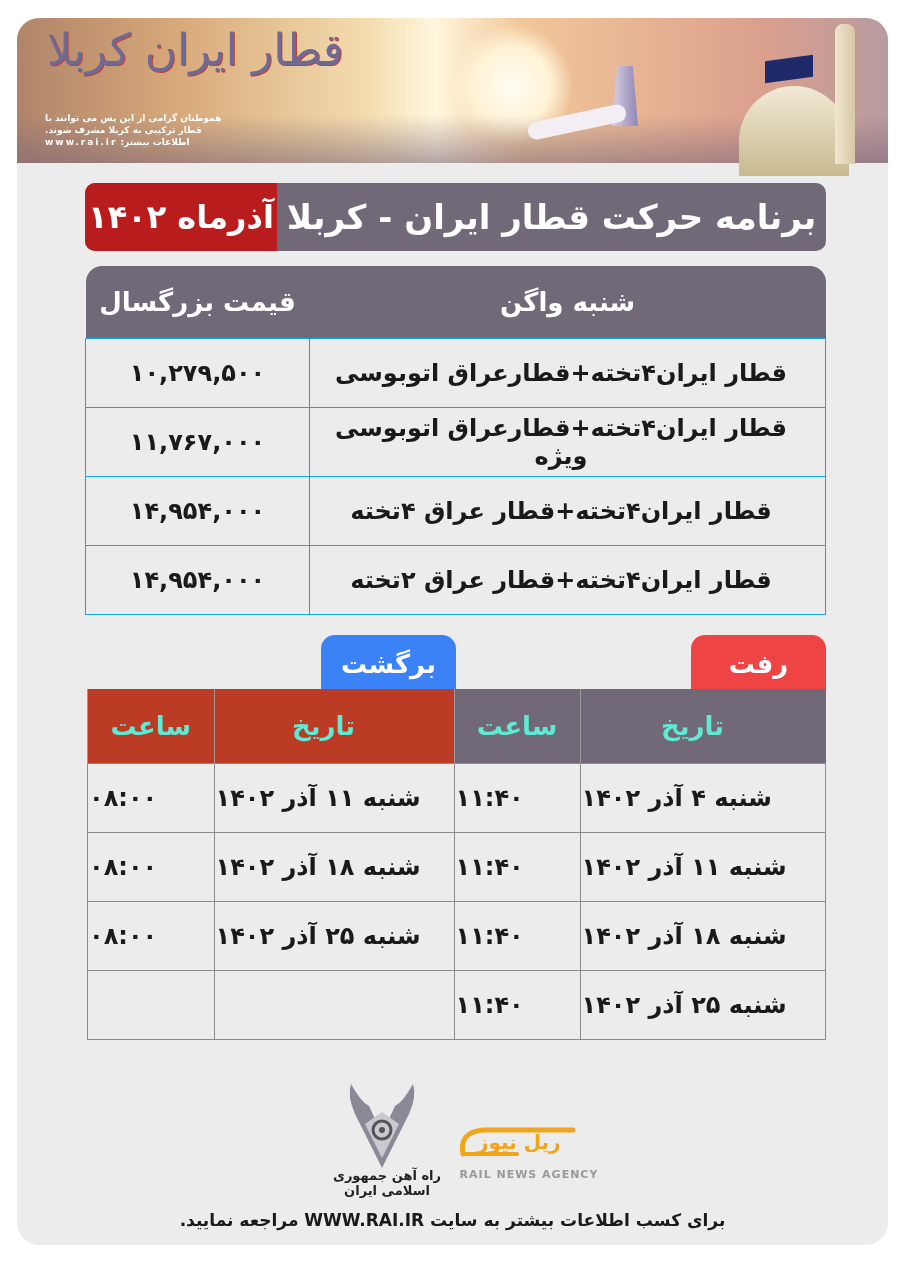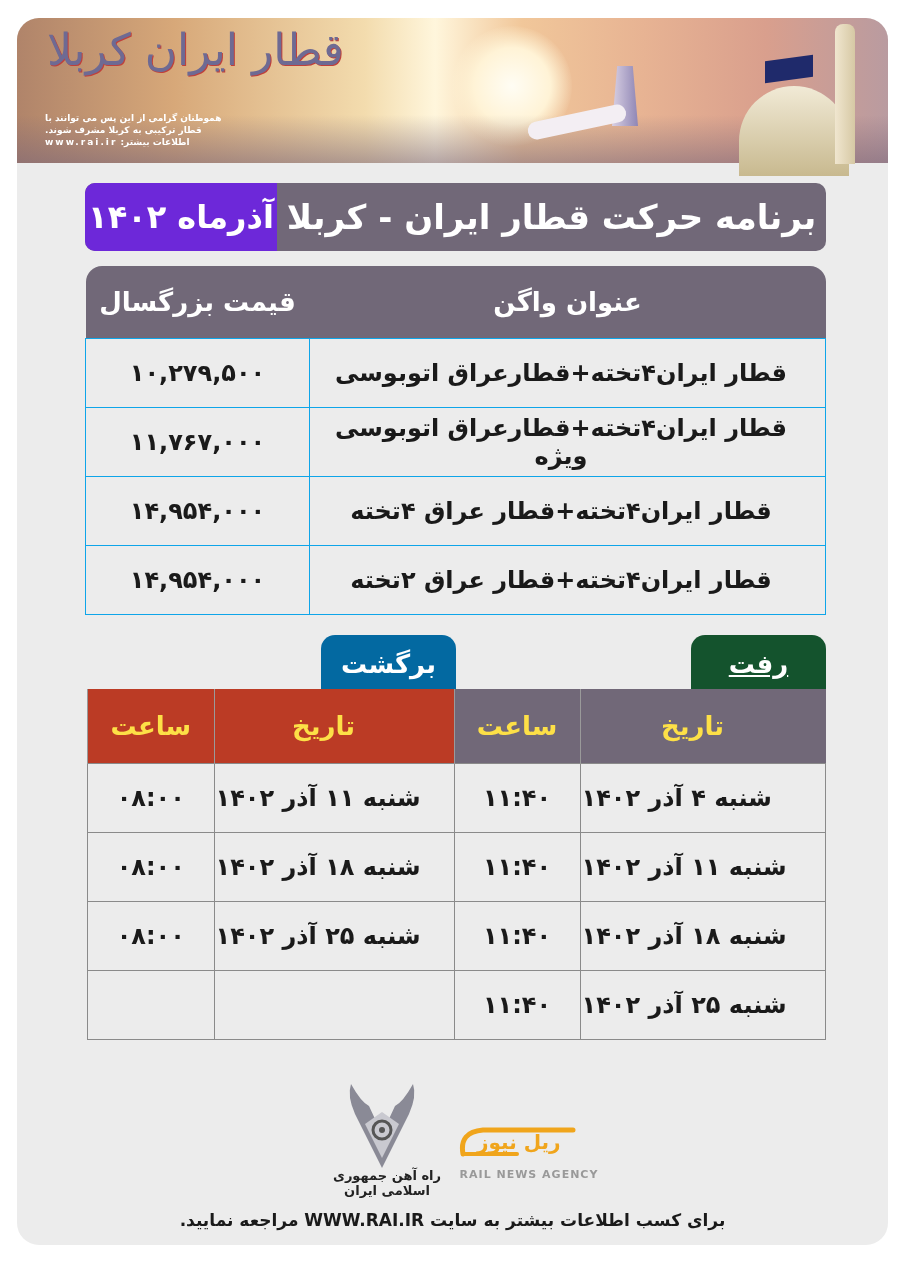--- a/index.html
+++ b/index.html
@@ -13,41 +13,41 @@
   .banner .tagline { position:absolute; left:28px; top:94px; width:210px; direction:rtl; text-align:left; color:#fff; font-size:9px; line-height:12px; font-weight:bold; }
   .banner .tagline .url { letter-spacing:2px; }
   .banner .dome { position:absolute; left:722px; top:68px; width:110px; height:90px; border-radius:55px 55px 0 0; background:linear-gradient(180deg,#f1ead6,#c8b98f); }
   .banner .minaret { position:absolute; left:818px; top:6px; width:20px; height:140px; background:linear-gradient(90deg,#f0e6cf,#d6c8a4); border-radius:8px 8px 0 0; }
   .banner .flag { position:absolute; left:748px; top:40px; width:48px; height:22px; background:#1f2a6b; transform:skewY(-8deg); }
   .banner .train { position:absolute; left:510px; top:95px; width:100px; height:18px; border-radius:9px; background:#f3eef3; transform:rotate(-12deg); }
   .banner .tower { position:absolute; left:595px; top:48px; width:26px; height:60px; background:linear-gradient(90deg,#d9d0e3,#8f86b5); clip-path:polygon(20% 0,80% 0,100% 100%,0 100%); }
 
   .title-bar { position:absolute; left:68px; top:165px; width:741px; height:68px; border-radius:10px; background:#716878; overflow:hidden; }
   .title-bar .main { position:absolute; right:0; top:0; height:68px; width:549px; color:#fff; font-size:34px; line-height:68px; text-align:center; direction:rtl; font-weight:bold; }
-  .title-bar .date { position:absolute; left:0; top:0; width:192px; height:68px; background:#6d28d9; color:#fff; font-size:32px; font-weight:bold; line-height:68px; text-align:center; direction:rtl; }
+  .title-bar .date { position:absolute; left:0; top:0; width:192px; height:68px; background:#b91c1c; color:#fff; font-size:32px; font-weight:bold; line-height:68px; text-align:center; direction:rtl; }
 
   table { border-collapse:collapse; position:absolute; direction:rtl; }
   .price-table { left:68px; top:248px; width:741px; }
   .price-table th { background:#716878; color:#fff; height:70px; font-size:26px; font-weight:bold; text-align:center; }
   .price-table th.wagon { border-top-right-radius:16px; }
   .price-table th.price { border-top-left-radius:16px; }
   .price-table td { border:1px solid #0ea5e9; height:66px; font-size:24px; font-weight:bold; color:#1a1a1a; }
   .price-table td.wagon { text-align:center; padding-right:14px; width:500px; }
   .price-table td.price { text-align:center; }
 
   .tab { position:absolute; color:#fff; font-size:26px; font-weight:bold; text-align:center; direction:rtl; border-radius:14px 14px 0 0; }
-  .tab-out { left:674px; top:617px; width:135px; height:55px; background:#14532d; line-height:58px;text-decoration:underline; }
-  .tab-ret { left:304px; top:617px; width:135px; height:55px; background:#0369a1; line-height:58px; }
+  .tab-out { left:674px; top:617px; width:135px; height:55px; background:#ef4444; line-height:58px; }
+  .tab-ret { left:304px; top:617px; width:135px; height:55px; background:#3b82f6; line-height:58px; }
 
   .sched { left:70px; top:671px; width:739px; }
-  .sched th { height:72px; color:#fde047; font-size:26px; font-weight:bold; border-left:1px solid #9a9a9a; }
+  .sched th { height:72px; color:#5eead4; font-size:26px; font-weight:bold; border-left:1px solid #9a9a9a; }
   .sched th.out { background:#716878; }
   .sched th.ret { background:#bb3b25; }
   .sched th.date { padding-right:22px; }
-  .sched td { border:1px solid #8a8a8a; height:66px; font-size:24px; font-weight:bold; color:#1a1a1a; text-align:center; }
+  .sched td { border:1px solid #8a8a8a; height:66px; font-size:24px; font-weight:bold; color:#1a1a1a; text-align:left; }
   .sched td.date { text-align:left; padding-right:18px; }
 
   .logos { position:absolute; left:300px; top:1062px; width:300px; height:110px; }
   .rai-logo { position:absolute; left:30px; top:4px; width:70px; height:84px; }
   .rai-caption { position:absolute; left:0; top:88px; width:140px; font-size:13px; color:#222; text-align:center; direction:rtl; font-weight:bold; }
   .rail-logo { position:absolute; left:140px; top:44px; width:120px; height:36px; }
   .rail-word { position:absolute; left:160px; top:50px; font-size:20px; font-weight:bold; color:#f0a51c; direction:rtl; }
   .rail-caption { position:absolute; left:142px; top:88px; width:140px; font-size:11px; color:#999; font-weight:bold; letter-spacing:1px; text-align:center; }
 
   .footer-note { position:absolute; left:0; top:1192px; width:871px; text-align:center; direction:rtl; font-size:17px; font-weight:bold; color:#1a1a1a; }
@@ -74,21 +74,21 @@
   </div>
 
   <div class="title-bar">
     <div class="main">برنامه حرکت قطار ایران - کربلا</div>
     <div class="date">آذرماه ۱۴۰۲</div>
   </div>
 
   <table class="price-table">
     <thead>
       <tr>
-        <th class="wagon">عنوان واگن</th>
+        <th class="wagon">شنبه واگن</th>
         <th class="price">قیمت بزرگسال</th>
       </tr>
     </thead>
     <tbody>
       <tr>
         <td class="wagon">قطار ایران۴تخته+قطارعراق اتوبوسی</td>
         <td class="price">۱۰,۲۷۹,۵۰۰</td>
       </tr>
       <tr>
         <td class="wagon">قطار ایران۴تخته+قطارعراق اتوبوسی ویژه</td>

